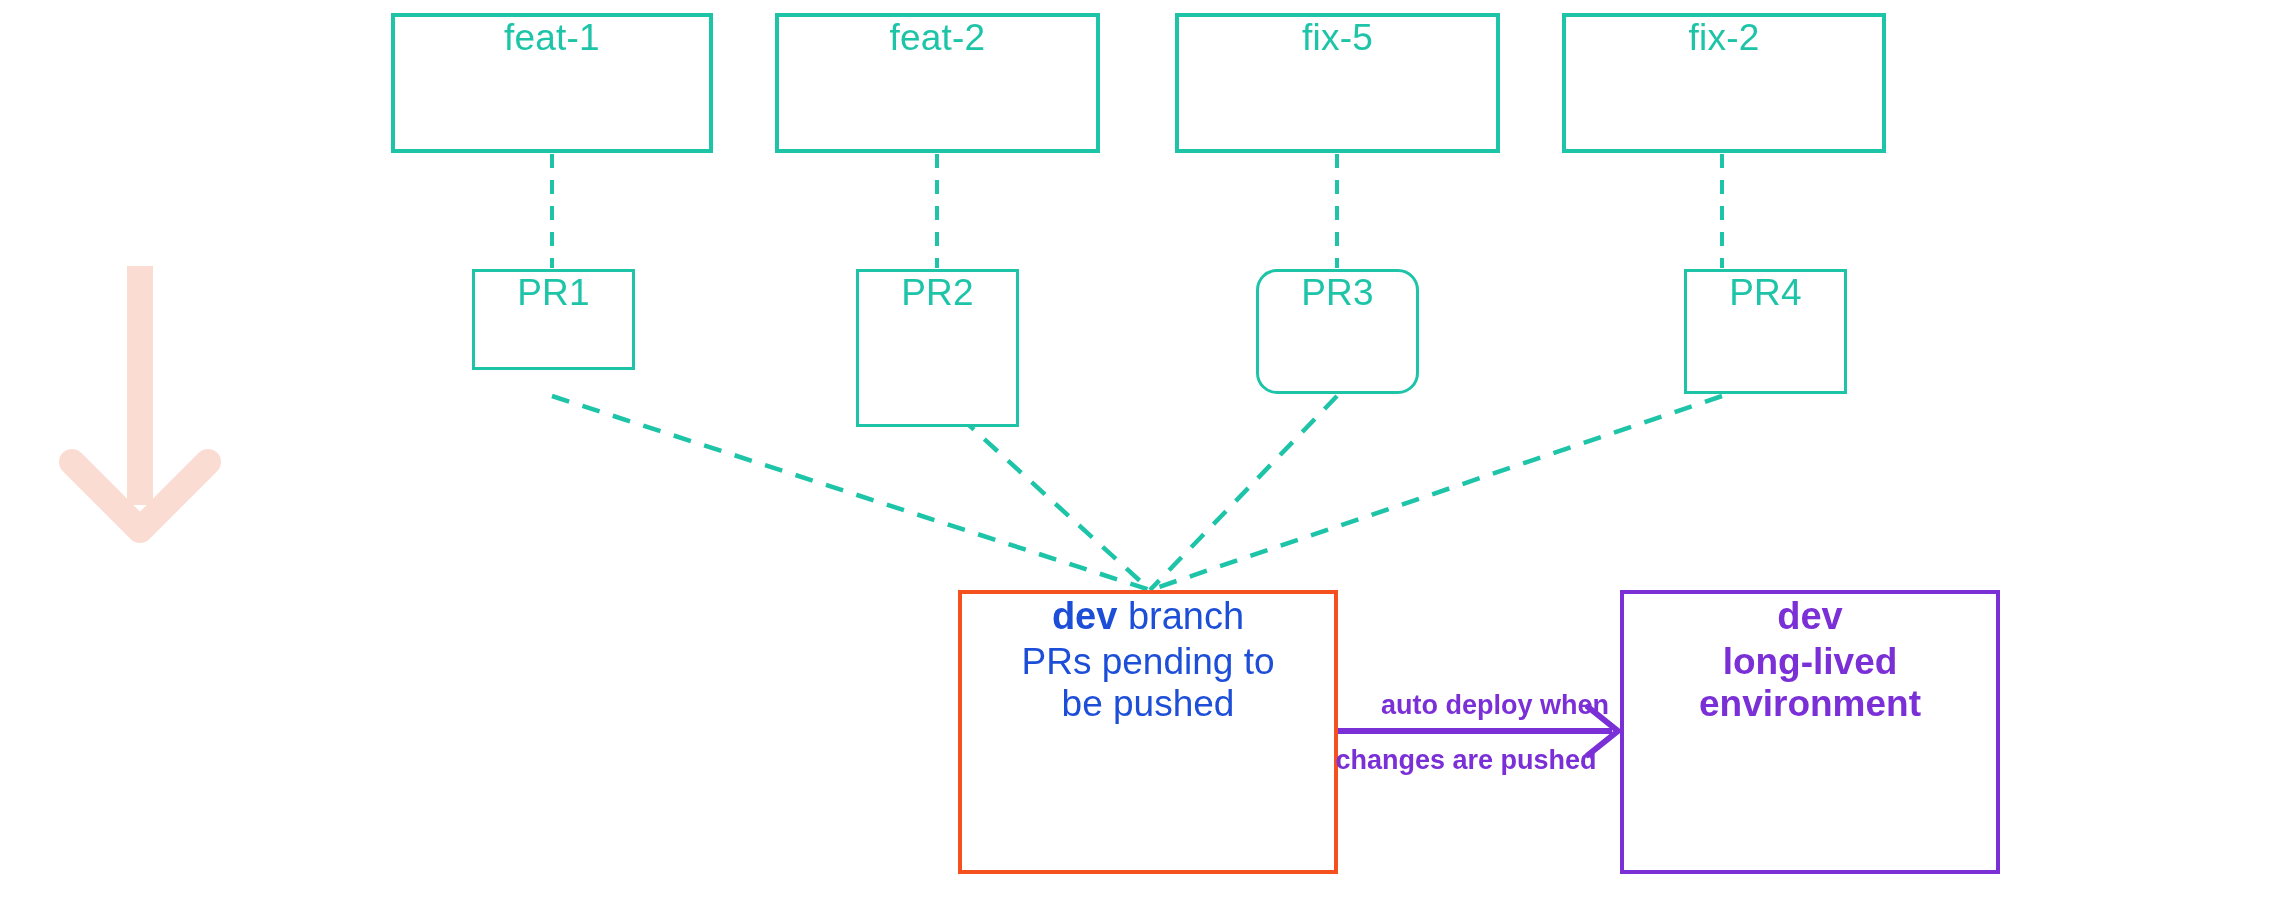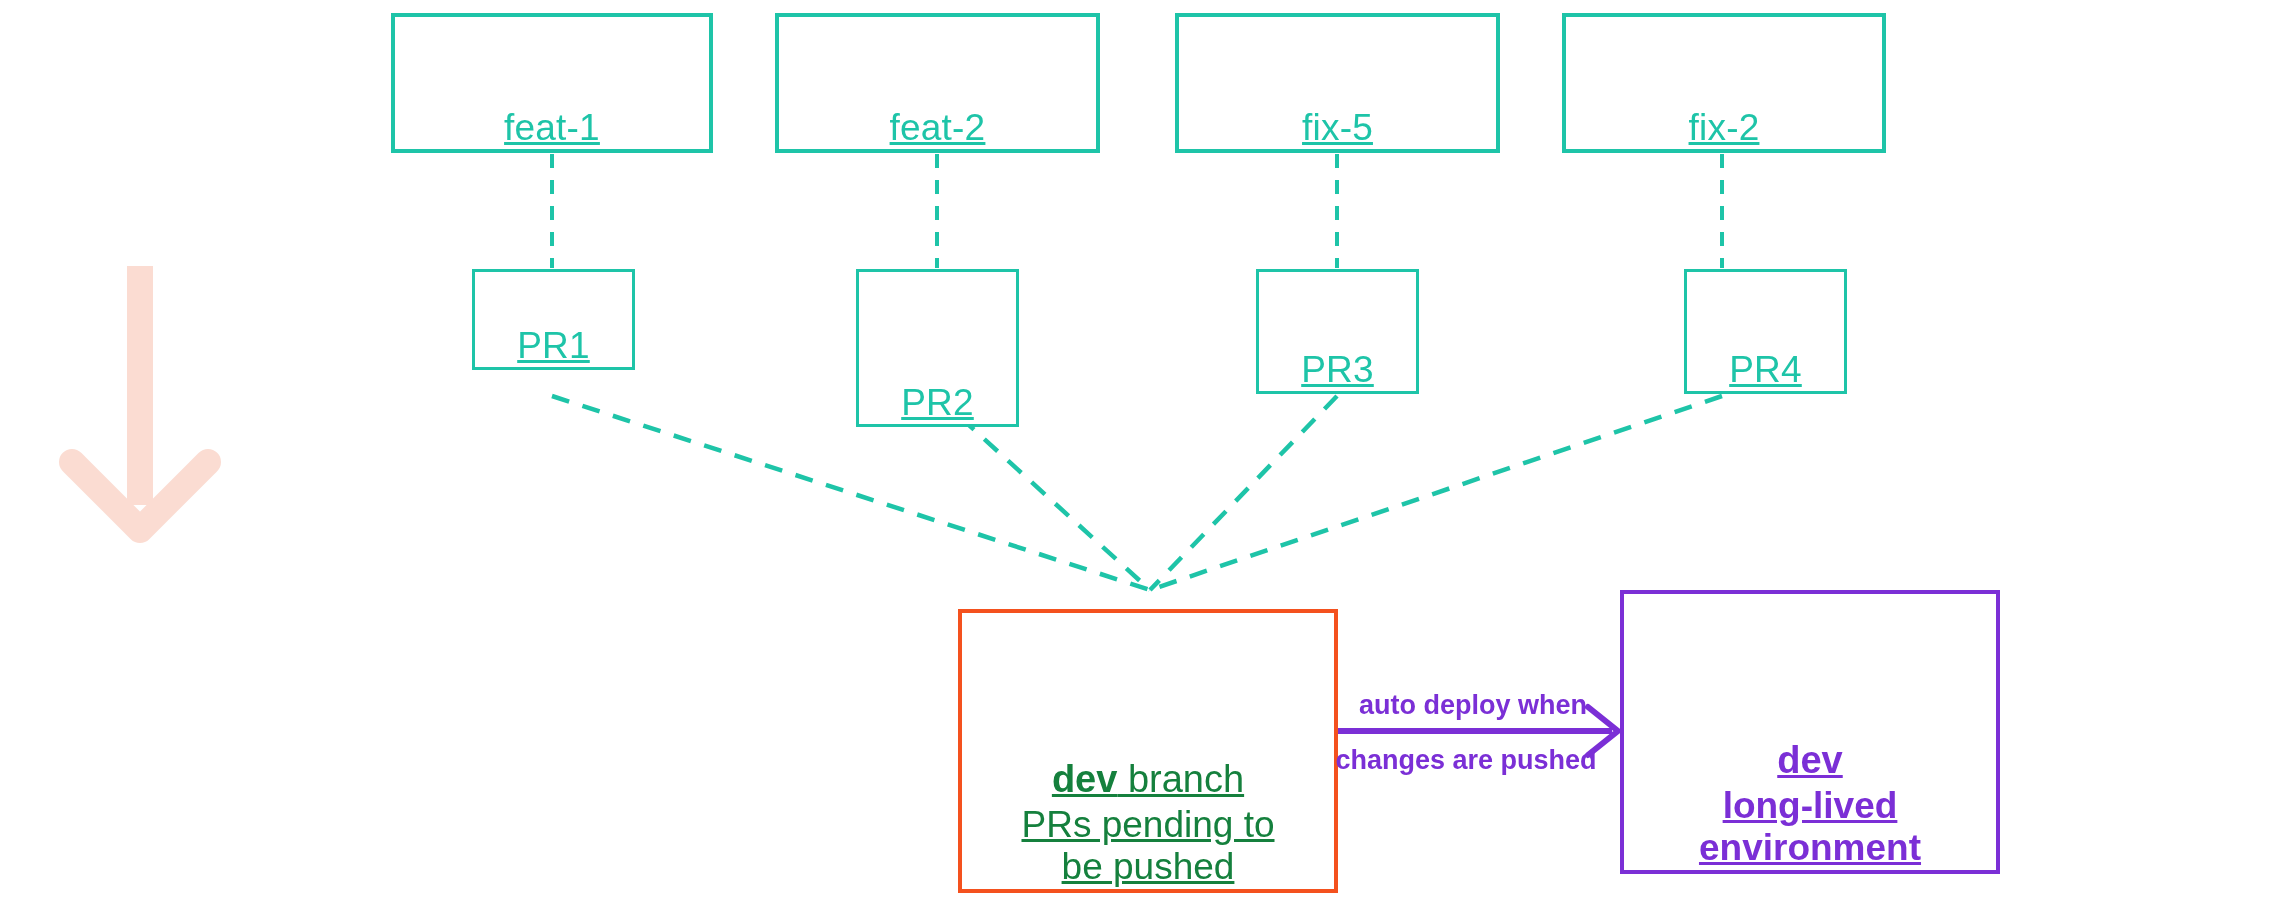--- a/index.html
+++ b/index.html
@@ -23,43 +23,41 @@
     width: 2274px;
     height: 902px;
     pointer-events: none;
   }
   .node {
     position: absolute;
     box-sizing: border-box;
     display: flex;
     flex-direction: column;
     align-items: center;
-    justify-content: flex-end;
+    justify-content: flex-start;
     background: #ffffff;
     text-align: center;
-    text-decoration: underline;
   }
   .branch-box {
     border: 4px solid #1EC4A8;
     color: #1EC4A8;
     font-size: 37px;
     font-weight: 400;
     letter-spacing: 0.2px;
   }
   .pr-box {
     border: 3px solid #1EC4A8;
     color: #1EC4A8;
     font-size: 37px;
     font-weight: 400;
     letter-spacing: 0.2px;
   }
   .dev-branch-box {
     border: 4px solid #F4511E;
-    color: #15803d;
-    margin-top: 19px;
+    color: #1d4ed8;
   }
   .dev-env-box {
     border: 4px solid #7B2FD6;
     color: #7B2FD6;
   }
   .line1 {
     font-size: 38px;
     line-height: 1.18;
     white-space: nowrap;
   }
@@ -136,21 +134,21 @@
   </div>
 
   <div class="node pr-box" style="left:472px; top:269px; width:163px; height:101px;">
     <span>PR1</span>
   </div>
 
   <div class="node pr-box" style="left:856px; top:269px; width:163px; height:158px;">
     <span>PR2</span>
   </div>
 
-  <div class="node pr-box" style="left:1256px; top:269px; width:163px; height:125px;">
+  <div class="node pr-box" style="left:1256px; top:269px; width:163px; height:125px;border-radius:21px;">
     <span>PR3</span>
   </div>
 
   <div class="node pr-box" style="left:1641px; top:269px; width:163px; height:125px;margin-left:43px;">
     <span>PR4</span>
   </div>
 
   <div class="node dev-branch-box" style="left:958px; top:590px; width:380px; height:284px;">
     <div class="line1">
       <span class="bold">dev</span><span> branch</span>
@@ -162,17 +160,17 @@
   </div>
 
   <div class="node dev-env-box" style="left:1620px; top:590px; width:380px; height:284px;">
     <div class="line1">dev</div>
     <div class="sublines">
       <div>long-lived</div>
       <div>environment</div>
     </div>
   </div>
 
-  <div class="edge-label" style="left:1337px; top:690px; width:272px;">auto deploy when</div>
+  <div class="edge-label" style="left:1337px; top:690px; width:272px;text-align:right;">auto deploy when</div>
 
   <div class="edge-label" style="left:1330px; top:745px; width:272px;">changes are pushed</div>
 
 </div>
 
 </body></html>

